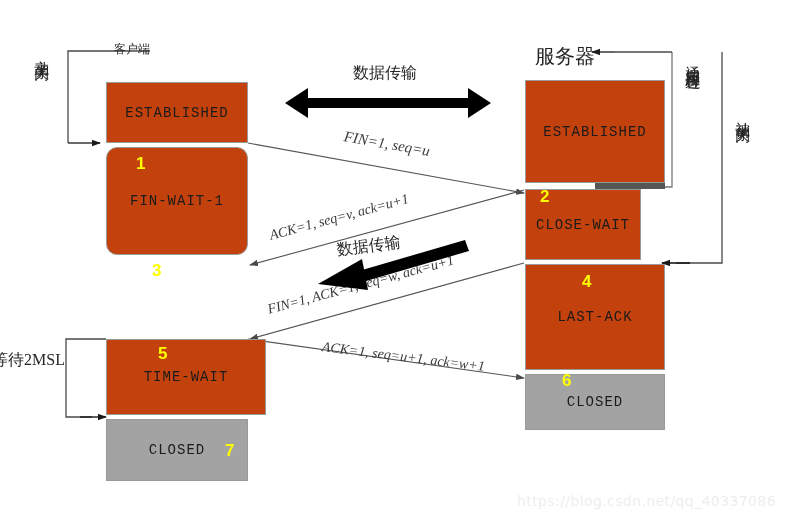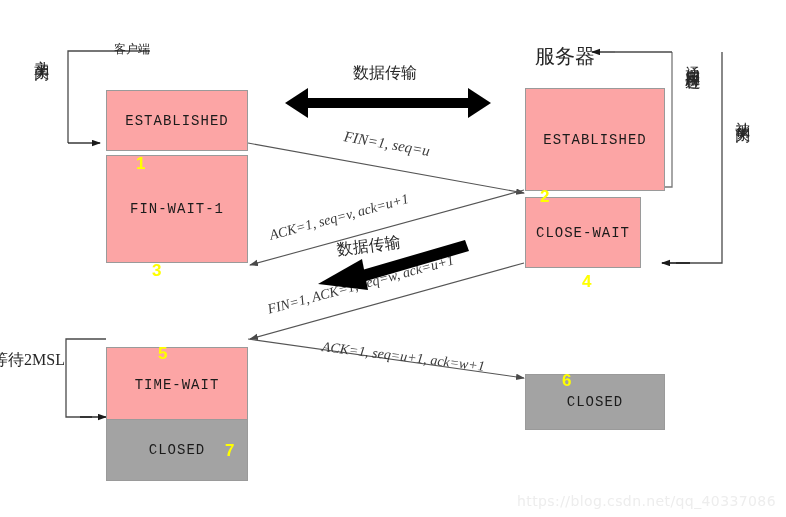--- a/index.html
+++ b/index.html
@@ -19,21 +19,21 @@
     border:1px solid #9a9a9a;
     color:#1b1b1b;
     font-family:"Liberation Mono", monospace;
     font-size:14px;
     letter-spacing:1px;
     display:flex;
     align-items:center;
     justify-content:center;
     z-index:3;
   }
-  .state-box.light{background:#fca5a5;margin-top:8px;}
+  .state-box.light{background:#c2410c;}
   .state-box.dark{background:#a3a3a3;}
 
   .step-num{
     position:absolute;
     color:#ffff00;
     font-family:"Liberation Sans", sans-serif;
     font-size:17px;
     font-weight:bold;
     z-index:4;
     line-height:1;
@@ -139,46 +139,49 @@
     <g>
       <polygon points="465,240 345,275 349,286 469,251" fill="#000"></polygon>
       <path d="M318,284 L362,259 L368,290 z" fill="#000"></path>
     </g>
   </svg>
 
   <div class="state-box light" style="left:106px;top:82px;width:142px;height:61px;">
     <span>ESTABLISHED</span>
   </div>
 
-  <div class="state-box light" style="left:106px;top:147px;width:142px;height:108px;">
+  <div class="state-box light" style="left:106px;top:147px;width:142px;height:108px;border-radius:11px;">
     <span>FIN-WAIT-1</span>
   </div>
   <span class="step-num" style="left:136px;top:155px;">1</span>
 
   <span class="step-num" style="left:152px;top:262px;">3</span>
 
-  <div class="state-box light" style="left:106px;top:339px;width:142px;height:76px;">
+  <div class="state-box light" style="left:106px;top:339px;width:160px;height:76px;">
     <span>TIME-WAIT</span>
   </div>
   <span class="step-num" style="left:158px;top:345px;">5</span>
 
   <div class="state-box dark" style="left:106px;top:419px;width:142px;height:62px;">
     <span>CLOSED</span>
   </div>
   <span class="step-num" style="left:225px;top:442px;">7</span>
 
   <div class="state-box light" style="left:525px;top:80px;width:140px;height:103px;">
     <span>ESTABLISHED</span>
   </div>
 
   <div class="state-box light" style="left:525px;top:189px;width:116px;height:71px;">
     <span>CLOSE-WAIT</span>
   </div>
   <span class="step-num" style="left:540px;top:188px;">2</span>
 
+  <div class="state-box light" style="left:525px;top:264px;width:140px;height:106px;">
+    <span>LAST-ACK</span>
+  </div>
   <span class="step-num" style="left:582px;top:273px;">4</span>
 
   <div class="state-box dark" style="left:525px;top:374px;width:140px;height:56px;">
     <span>CLOSED</span>
   </div>
   <span class="step-num" style="left:562px;top:372px;">6</span>
 
   <span class="lbl" style="left:114px;top:41px;font-size:12px;">客户端</span>
   <span class="lbl" style="left:535px;top:43px;font-size:20px;">服务器</span>
 

